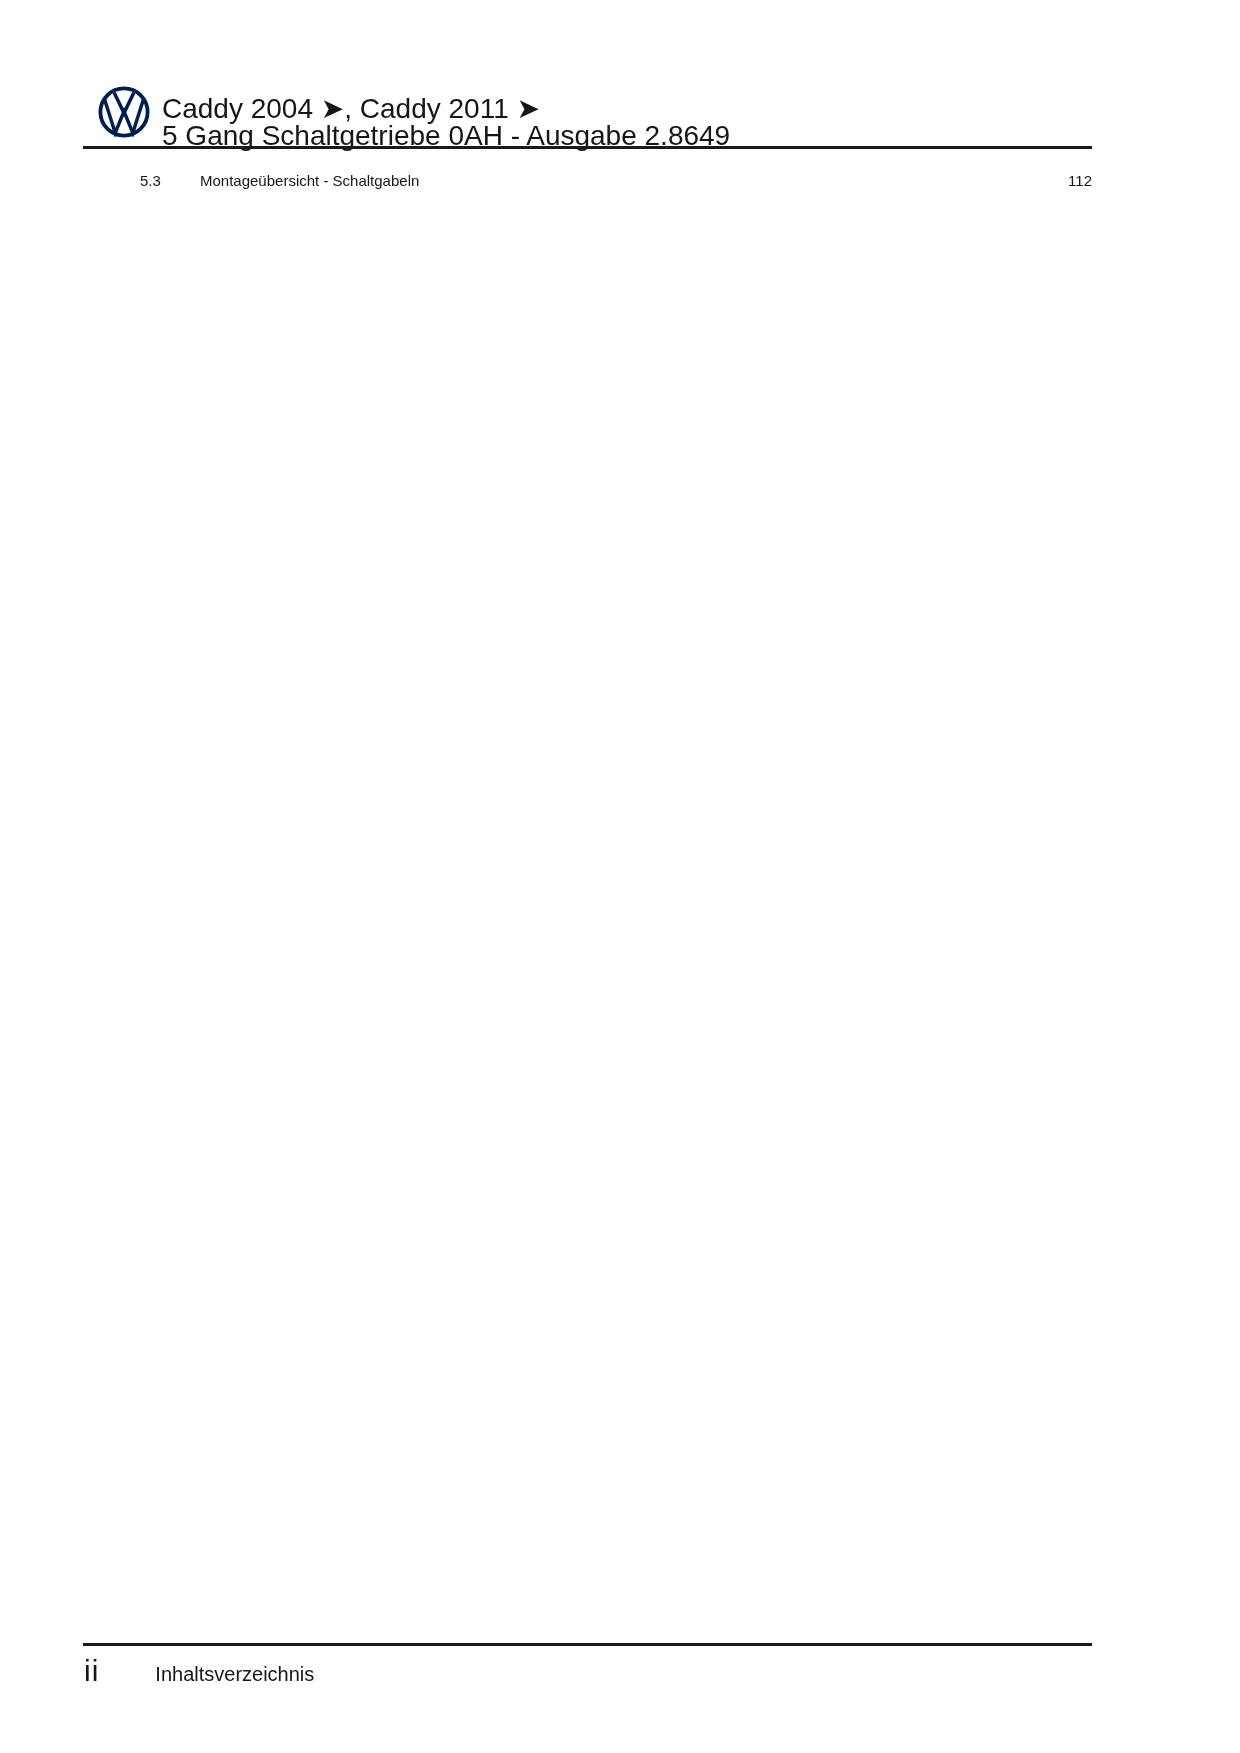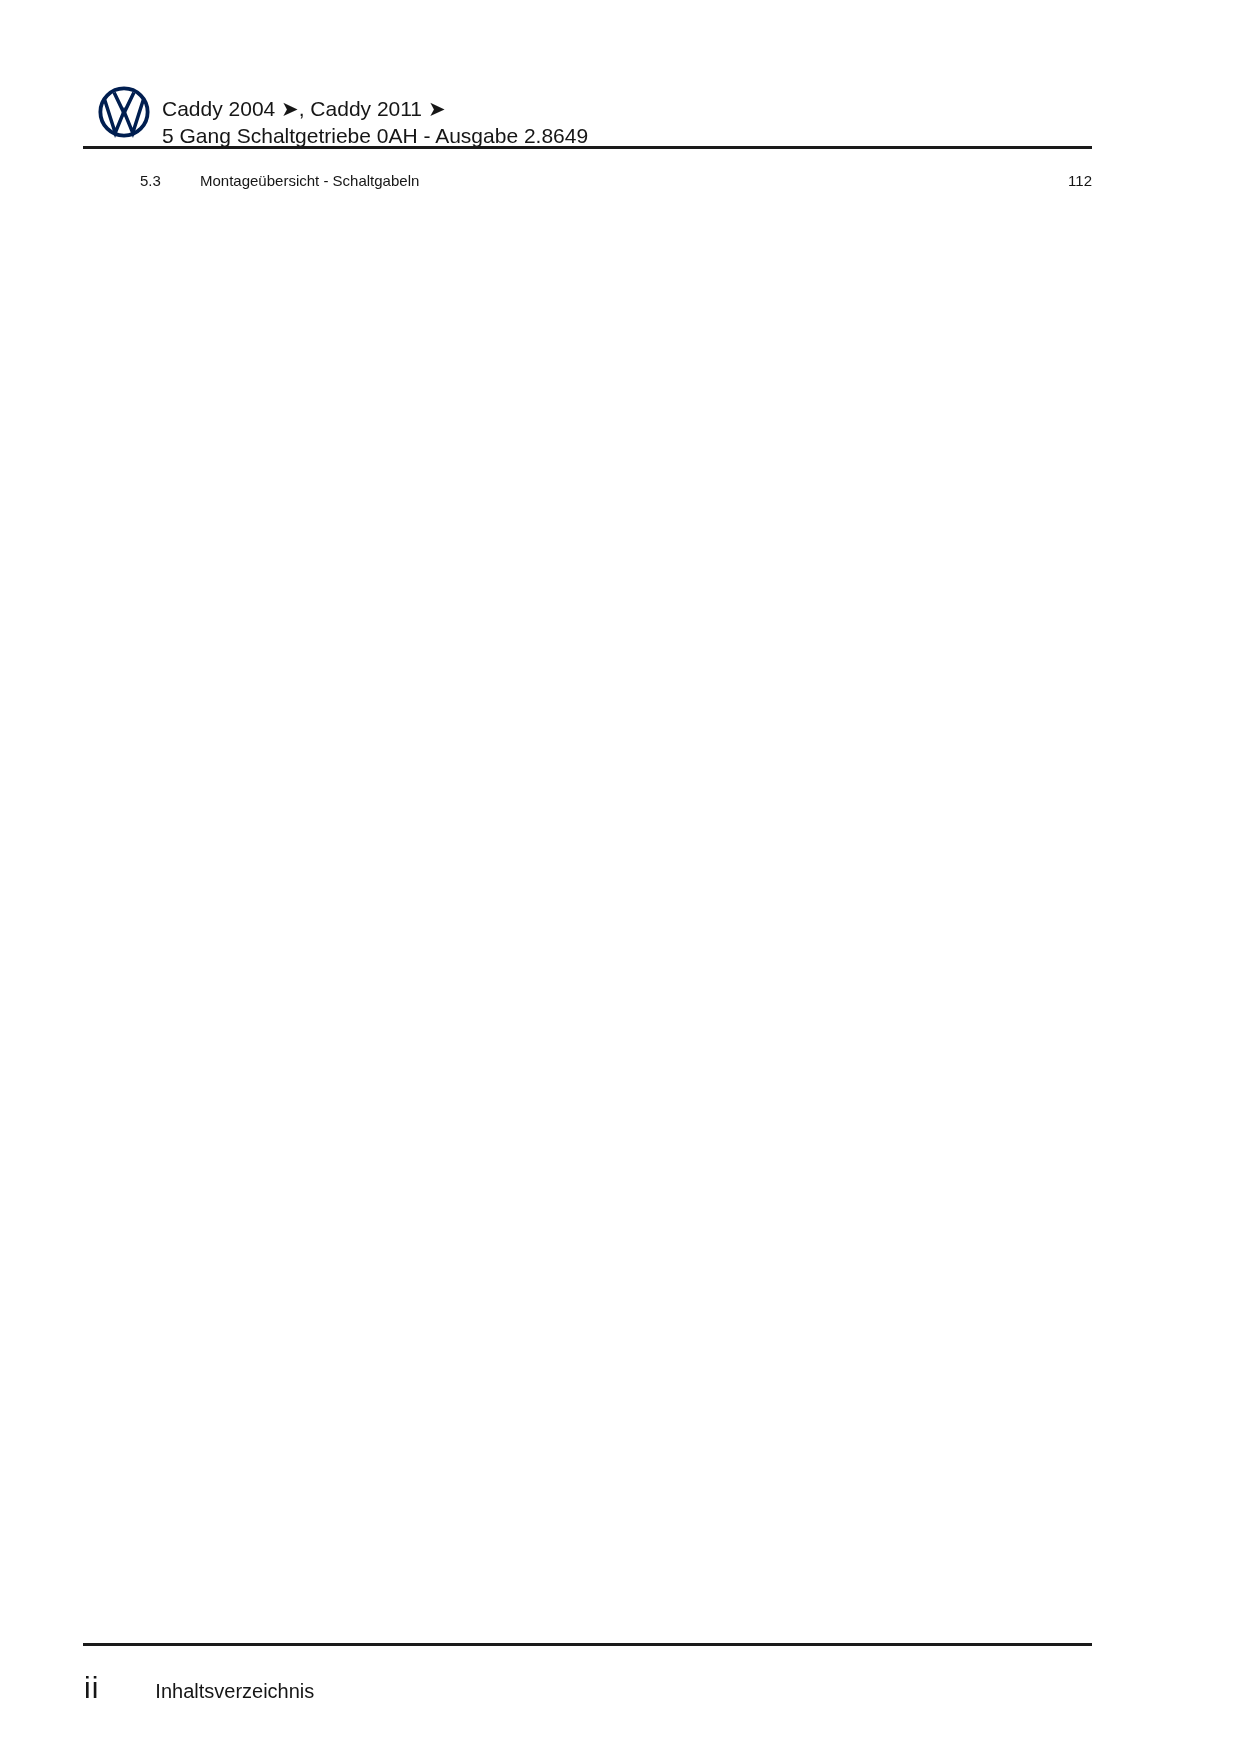--- a/index.html
+++ b/index.html
@@ -19,21 +19,21 @@
 
   
   .logo{
     position:absolute;
     left:97px; top:85px;
     width:54px; height:54px;
   }
   .header-text{
     position:absolute;
     left:162px; top:95px;
-    font-size:21px;
+    font-size:28px;
     line-height:27px;
     white-space:nowrap;
   }
   .rule-top{
     position:absolute;
     left:83px; top:146px;
     width:1009px; height:3px;
     background:#1a1a1a;
   }
 
@@ -64,21 +64,21 @@
     left:83px; top:1643px;
     width:1009px; height:3px;
     background:#1a1a1a;
   }
   .footer-text{
     position:absolute;
     left:84px; top:1654px;
     display:flex;
     align-items:baseline;
   }
-  .page-label{font-size:30px;letter-spacing:1px;margin-top:17px;}
+  .page-label{font-size:30px;letter-spacing:1px;}
   .footer-title{font-size:20px;margin-left:56px;}
 </style>
 </head>
 <body>
 
 <div class="page">
 
   <svg class="logo" viewBox="0 0 48 48" aria-hidden="true">
     <circle class="vw-stroke" cx="24" cy="24" r="21" fill="none" stroke="#001E50" stroke-width="3.4"></circle>
     <path class="vw-stroke" d="M15.2 6.6 L24 25 L32.8 6.6" fill="none" stroke="#001E50" stroke-width="3.1"></path>

